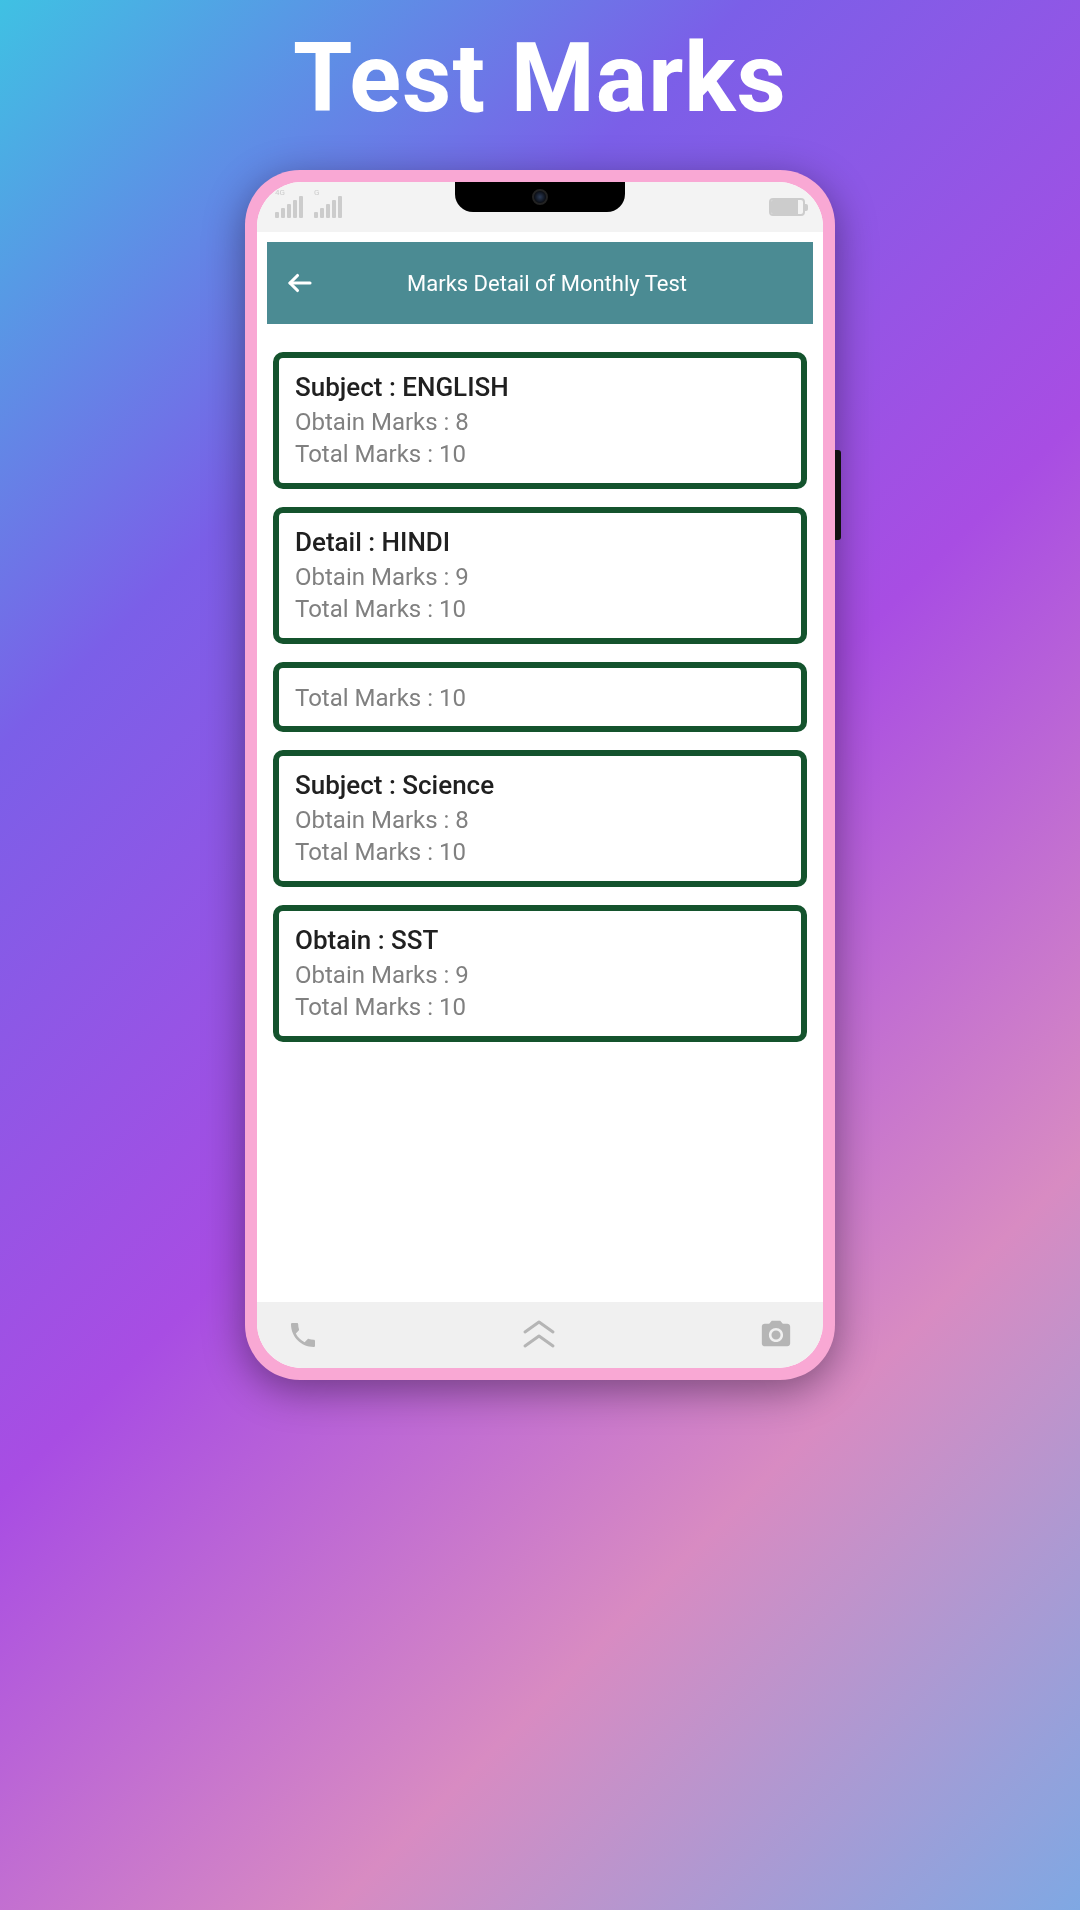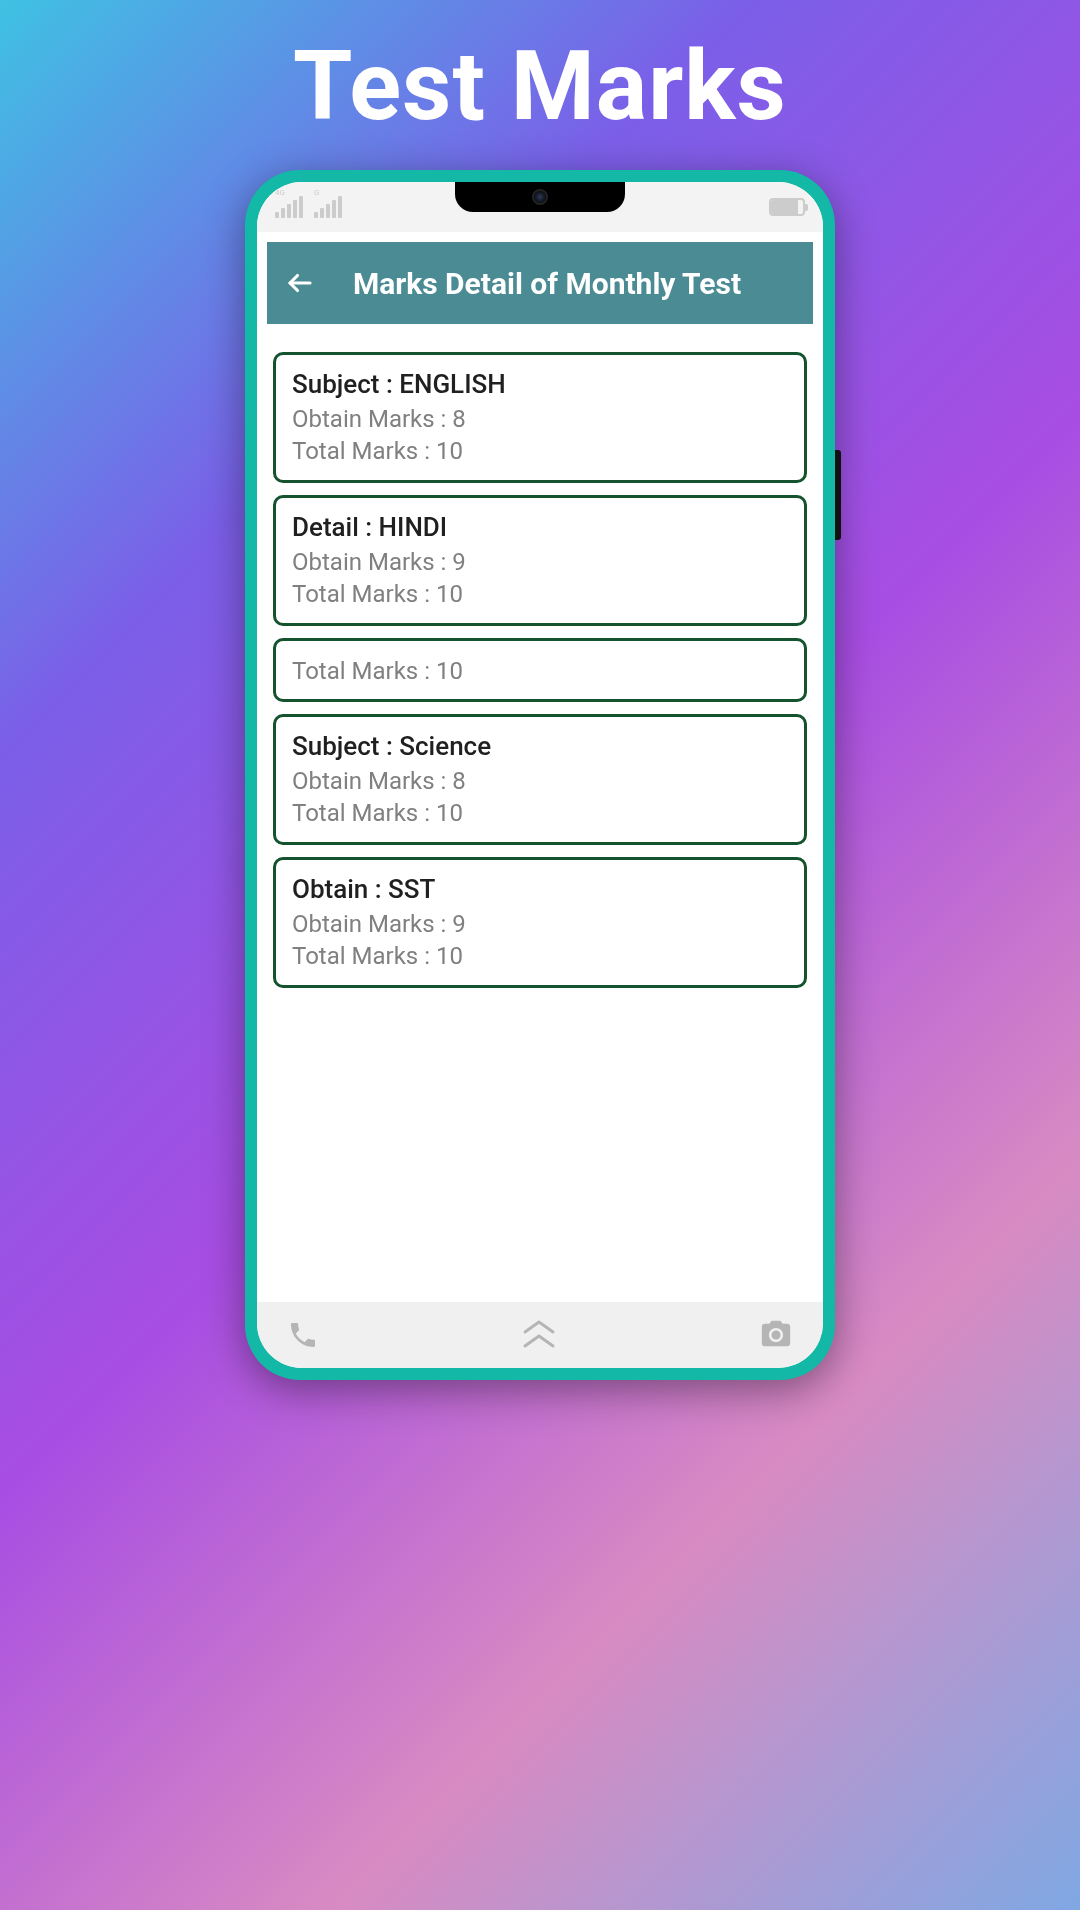--- a/index.html
+++ b/index.html
@@ -9,31 +9,31 @@
     font-family: -apple-system, Roboto, "Helvetica Neue", Arial, sans-serif;
     background: linear-gradient(135deg, #3FC1E3 0%, #7B5FE8 25%, #A84DE3 50%, #D88BC2 75%, #7FA8E3 100%);
     overflow: hidden;
     position: relative;
   }
   .page-title {
     text-align: center;
     color: #fff;
     font-size: 96px;
     font-weight: 700;
-    margin-top: 30px;
+    margin-top: 22px;
     letter-spacing: 1px;
   }
   .phone {
     position: absolute;
     left: 50%;
     transform: translateX(-50%);
     top: 170px;
     width: 590px;
     height: 1210px;
-    background: #14b8a6;
+    background: #f9a8d4;
     border-radius: 55px;
     padding: 12px;
     box-shadow: 0 10px 40px rgba(0,0,0,0.4);
   }
   .phone-side-btn {
     position: absolute;
     right: -6px;
     top: 280px;
     width: 6px;
     height: 90px;
@@ -102,34 +102,34 @@
   .back-btn {
     color: #fff;
     font-size: 34px;
     margin-right: 24px;
     cursor: pointer;
     display: flex;
     align-items: center;
   }
   .app-bar-title {
     color: #fff;
-    font-size: 30px;
-    font-weight: 700;
+    font-size: 22px;
+    font-weight: 400;
     flex: 1;
     text-align: center;
     padding-right: 40px;
   }
   .content {
     padding: 18px 16px 0 16px;
   }
   .card {
-    border: 3px solid #14532d;
+    border: 6px solid #14532d;
     border-radius: 10px;
     padding: 14px 32px 12px 16px;
-    margin-bottom: 12px;
+    margin-bottom: 18px;
     background: #fff;
   }
   .card .subject {
     font-size: 26px;
     color: #202020;
     font-weight: 500;
     margin-bottom: 4px;
   }
   .card .line {
     font-size: 24px;

